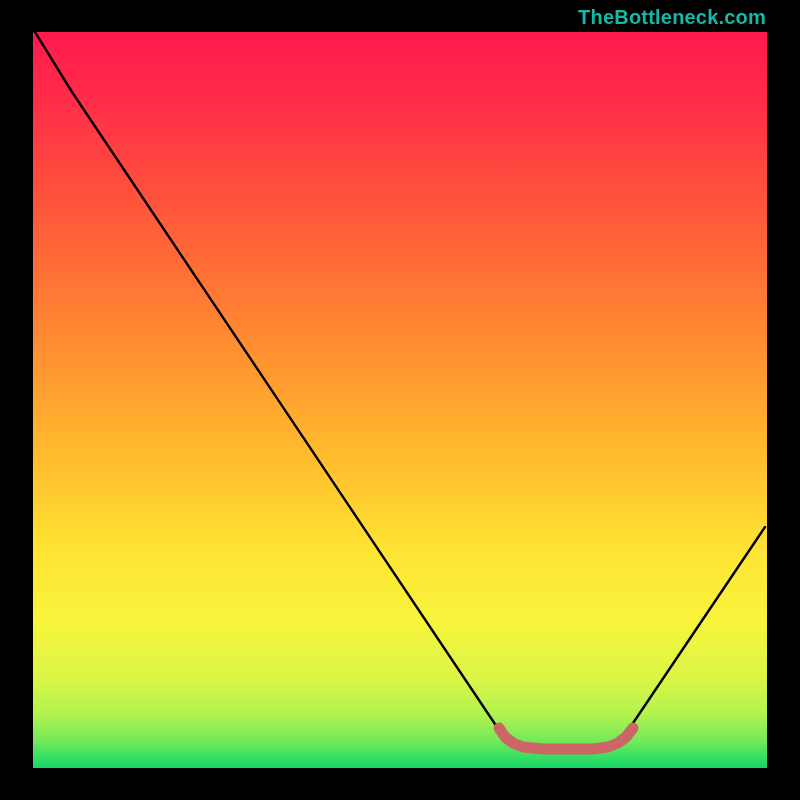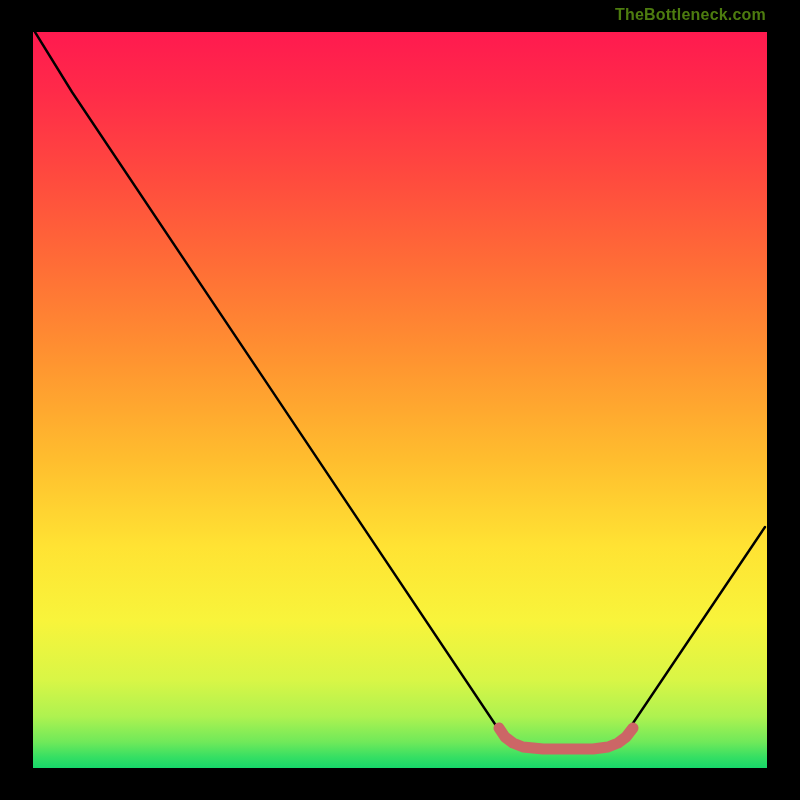--- a/index.html
+++ b/index.html
@@ -16,23 +16,23 @@
     top: 32px;
     width: 734px;
     height: 736px;
     background: #000;
   }
   .watermark {
     position: absolute;
     top: 6px;
     right: 34px;
     font-family: Arial, Helvetica, sans-serif;
-    font-size: 16px;
+    font-size: 20px;
     font-weight: 600;
-    color: #4d7c0f;
+    color: #14b8a6;
     letter-spacing: 0.2px;
   }
   svg {
     display: block;
   }
 </style>
 </head>
 <body>
 
 <div class="frame">

